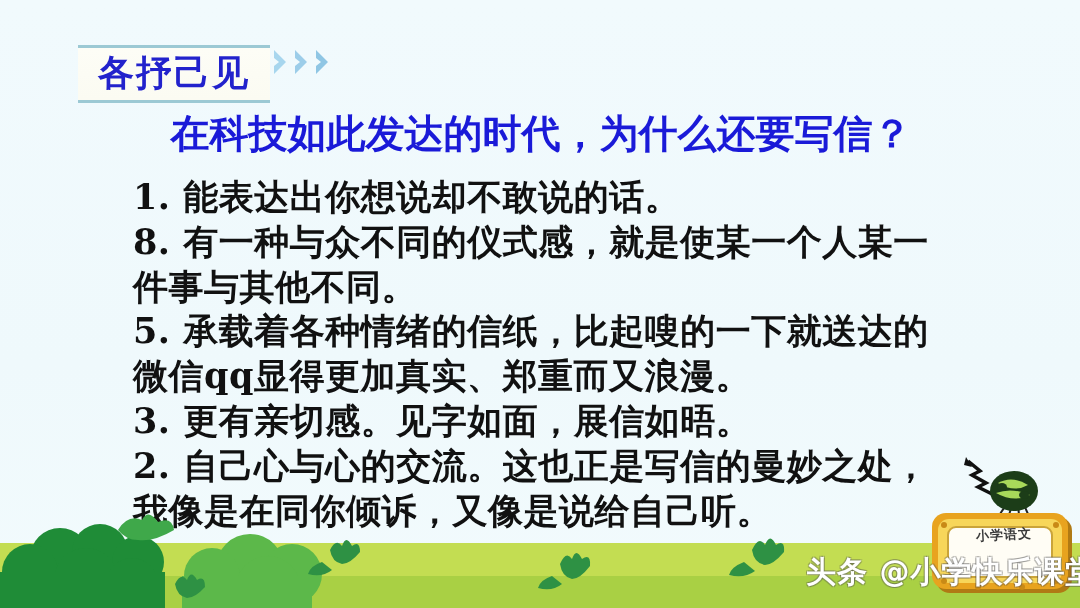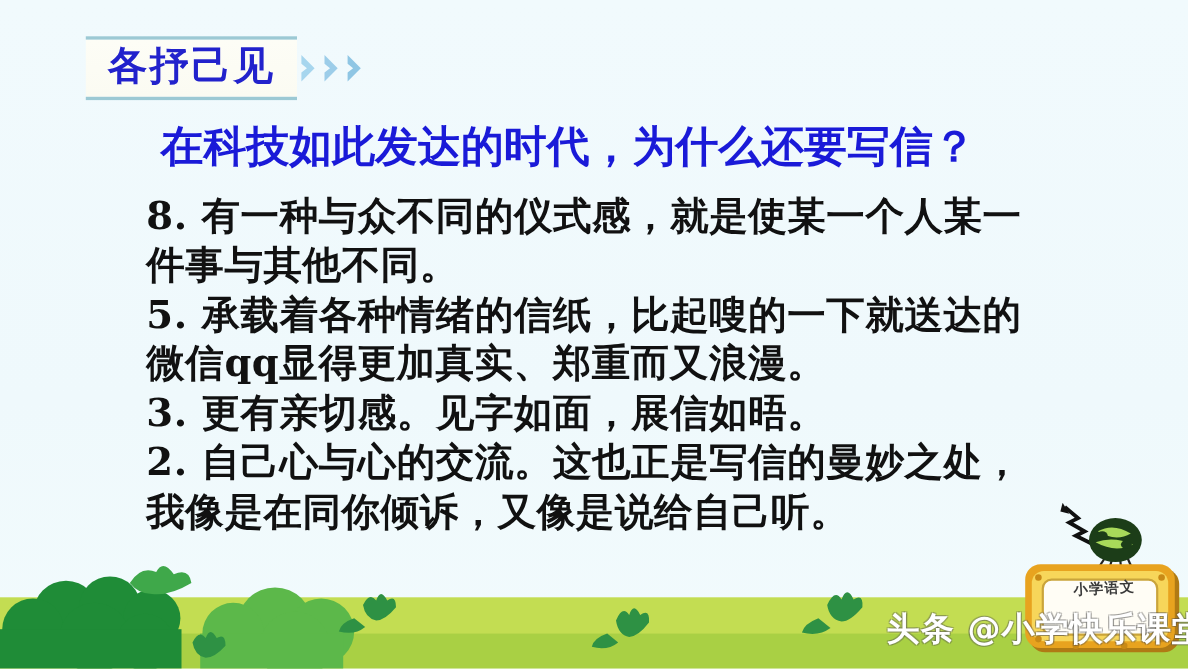--- a/index.html
+++ b/index.html
@@ -14,21 +14,21 @@
   #slide {
     position:absolute; inset:0;
     width:1080px; height:608px;
     background:linear-gradient(180deg,#f1fafd 0%, #eff9fc 60%, #f2fbfd 100%);
     overflow:hidden;
   }
 
   
   #header-badge {
     position:absolute;
-    left:78px; top:33px;
+    left:78px; top:45px;
     width:192px; height:58px;
     background:linear-gradient(180deg,#fdfdf6 0%, #fbfbf2 100%);
     border-top:3px solid #9cc9d4;
     border-bottom:3px solid #9cc9d4;
     display:flex; align-items:center; justify-content:center;
   }
   #header-title {
     font-family:"DejaVu Sans","Liberation Sans",sans-serif;
     font-size:36px;
     font-weight:bold;
@@ -52,20 +52,21 @@
   #question {
     position:absolute;
     left:146px; top:112px;
     width:790px;
     font-size:39px;
     font-weight:bold;
     color:#1a1ad8;
     letter-spacing:0px;
     line-height:1.15;
     white-space:nowrap;
+    text-align:center;
   }
 
   
   #answer-list {
     position:absolute;
     left:133px; top:175px;
     width:840px;
   }
   .answer-item {
     font-size:35px;
@@ -142,20 +143,21 @@
       <path d="M2 3 L14 15 L2 27 L2 19 L7 15 L2 11 Z" fill="#9ccde9"></path>
     </svg>
     <svg width="20" height="30" viewBox="0 0 20 30" aria-hidden="true">
       <path d="M2 3 L14 15 L2 27 L2 19 L7 15 L2 11 Z" fill="#8fc6e4"></path>
     </svg>
   </div>
 
   <div id="question">在科技如此发达的时代，为什么还要写信？</div>
 
   <div id="answer-list">
+    <div class="answer-item">1. 能表达出你想说却不敢说的话。</div>
     <div class="answer-item">8. 有一种与众不同的仪式感，就是使某一个人某一
 件事与其他不同。</div>
     <div class="answer-item">5. 承载着各种情绪的信纸，比起嗖的一下就送达的
 微信qq显得更加真实、郑重而又浪漫。</div>
     <div class="answer-item">3. 更有亲切感。见字如面，展信如晤。</div>
     <div class="answer-item">2. 自己心与心的交流。这也正是写信的曼妙之处，
 我像是在同你倾诉，又像是说给自己听。</div>
   </div>
 
   <div id="scenery">

